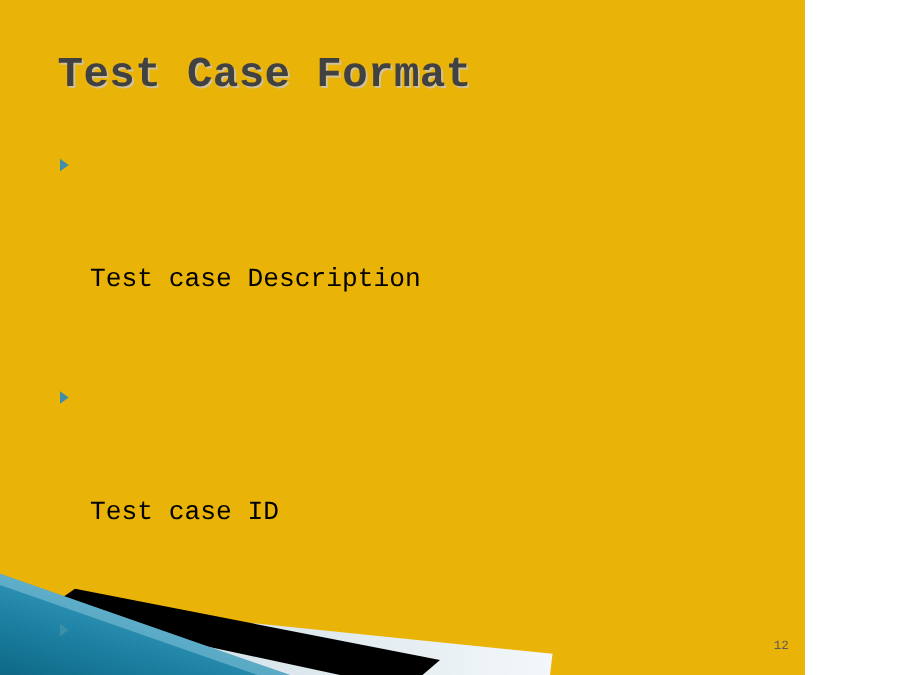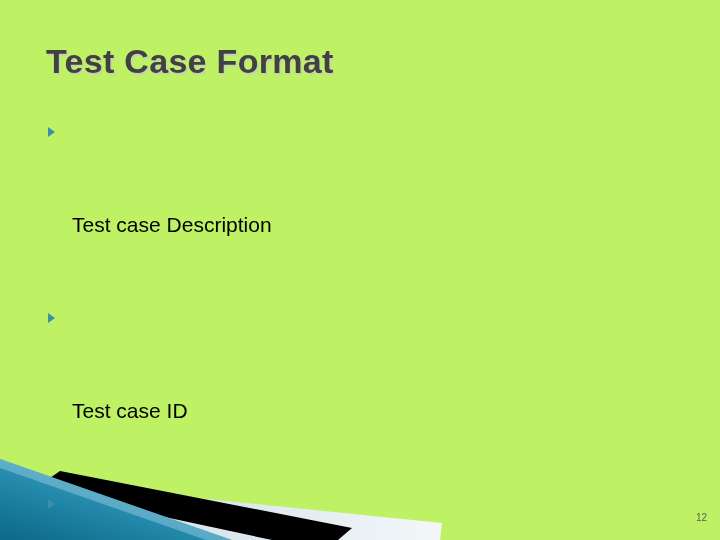--- a/index.html
+++ b/index.html
@@ -2,25 +2,25 @@
 <html><head>
 <meta charset="utf-8">
 <style>
   html, body {
     margin: 0;
     padding: 0;
     background: #ffffff;
   }
   #slide {
     position: relative;
-    width: 720px;
+    width: 644px;
     height: 540px;
-    background: #bef264;
+    background: #eab308;
     overflow: hidden;
-    font-family: Liberation Sans, sans-serif;
+    font-family: Liberation Mono, monospace;
   }
 
   
   #decor {
     position: absolute;
     left: 0;
     top: 0;
     width: 720px;
     height: 540px;
     pointer-events: none;

